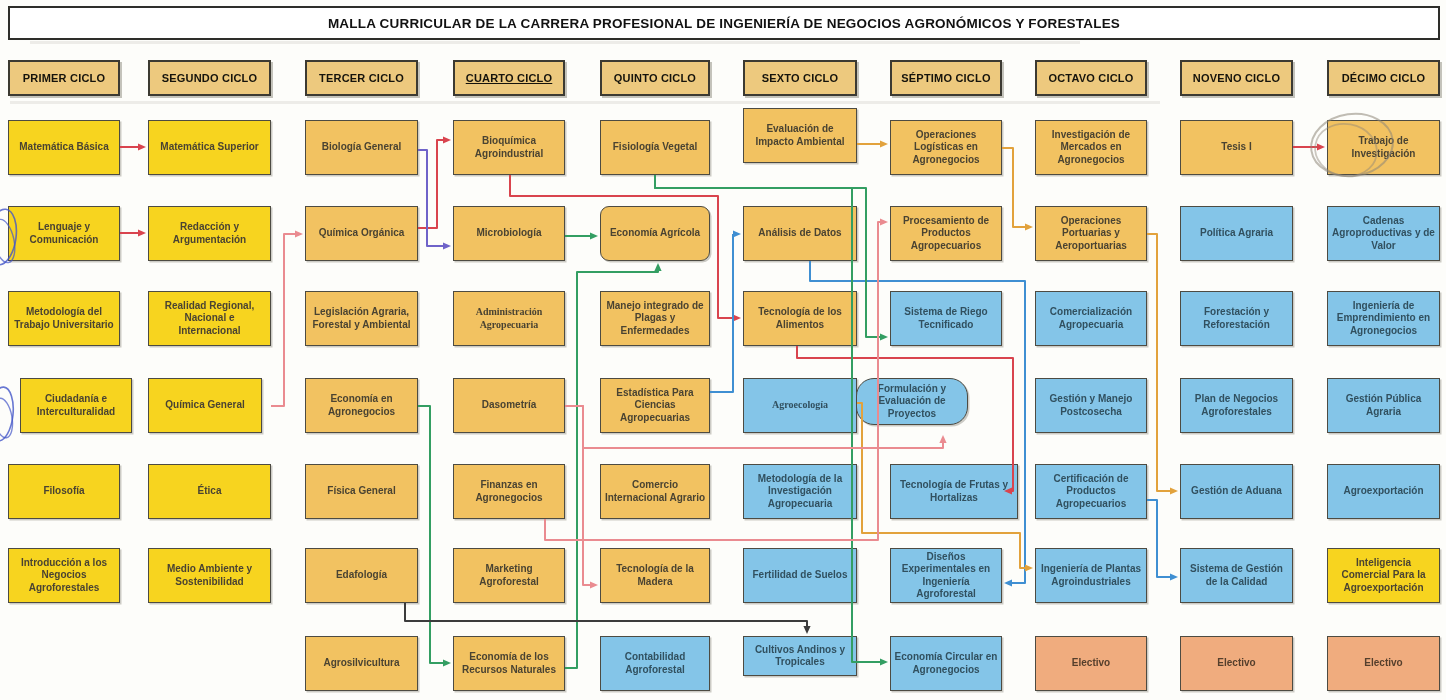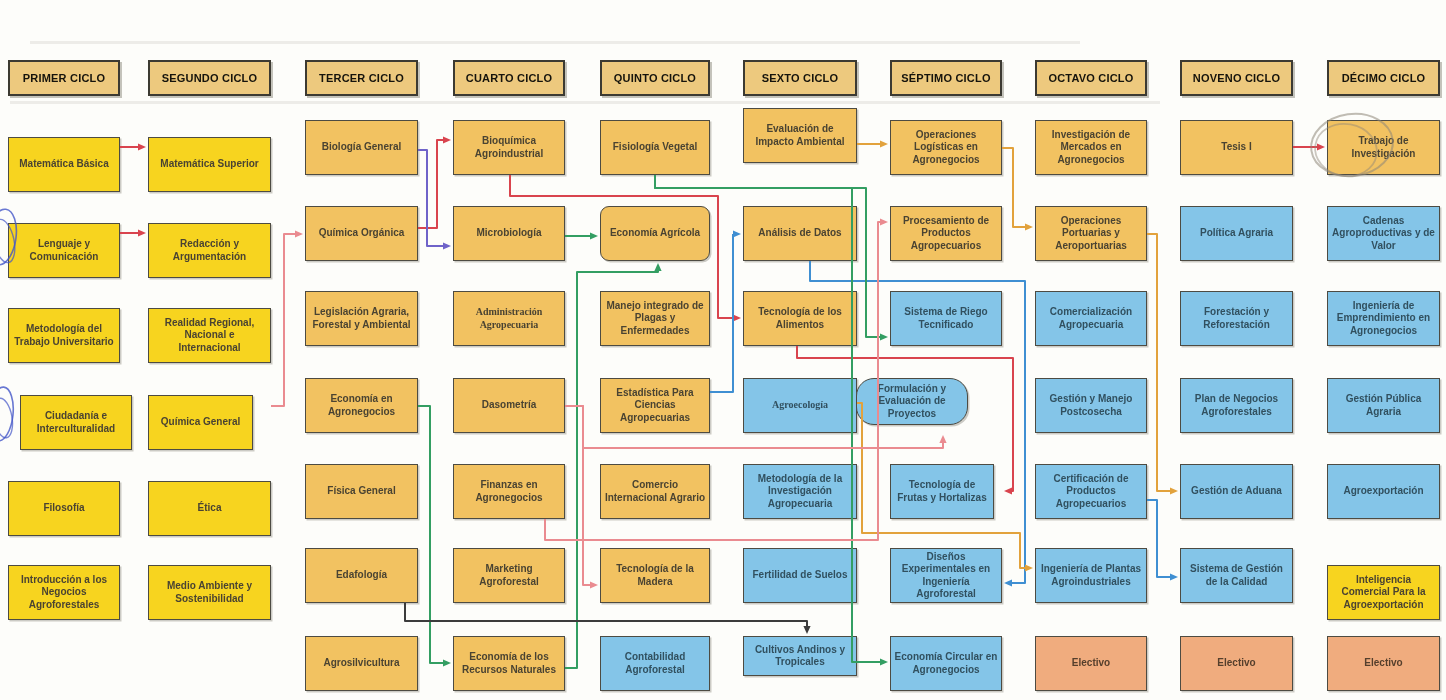--- a/index.html
+++ b/index.html
@@ -21,57 +21,58 @@
     font-size:11px;font-weight:bold;color:#15130c;letter-spacing:.2px;
     text-align:left;
   }
   .course{
     position:absolute;border:1.6px solid #4d4b42;
     box-shadow:1.5px 1.5px 0 rgba(80,75,60,.28);
     display:flex;align-items:center;justify-content:center;
     text-align:center;font-size:10px;font-weight:bold;line-height:1.25;
     padding:2px 3px;box-sizing:border-box;color:#4a4332;
   }
-  .course.yellow{background:#f7d41f;margin-top:17px;}
+  .course.yellow{background:#f7d41f;}
   .course.orange{background:#f2c261;}
   .course.blue{background:#84c5e8;color:#31505f;}
   .course.salmon{background:#f0ac7e;color:#553f2c;}
   .smudge{position:absolute;background:rgba(120,118,110,.12);pointer-events:none;}
   svg#wires{position:absolute;left:0;top:0;pointer-events:none;}
 </style>
 </head>
 <body>
 
 <div id="canvas">
+  <div class="title-bar">MALLA CURRICULAR DE LA CARRERA PROFESIONAL DE INGENIERÍA DE NEGOCIOS AGRONÓMICOS Y FORESTALES</div>
   <div class="smudge" style="left:30px;top:41px;width:1050px;height:3px;"></div>
   <div class="smudge" style="left:10px;top:101px;width:1150px;height:3px;"></div>
   <div id="boxes">
       <div class="cycle-header" style="left: 8px; top: 60px; width: 108px;">PRIMER CICLO</div>
       <div class="course yellow" style="left: 8px; top: 120px; width: 112px; height: 55px;">Matemática Básica</div>
       <div class="course yellow" style="left: 8px; top: 206px; width: 112px; height: 55px;">Lenguaje y Comunicación</div>
       <div class="course yellow" style="left: 8px; top: 291px; width: 112px; height: 55px;">Metodología del Trabajo Universitario</div>
       <div class="course yellow" style="left: 20px; top: 378px; width: 112px; height: 55px;">Ciudadanía e Interculturalidad</div>
       <div class="course yellow" style="left: 8px; top: 464px; width: 112px; height: 55px;">Filosofía</div>
       <div class="course yellow" style="left: 8px; top: 548px; width: 112px; height: 55px;">Introducción a los Negocios Agroforestales</div>
       <div class="cycle-header" style="left: 148px; top: 60px; width: 119px;">SEGUNDO CICLO</div>
       <div class="course yellow" style="left: 148px; top: 120px; width: 123px; height: 55px;">Matemática Superior</div>
       <div class="course yellow" style="left: 148px; top: 206px; width: 123px; height: 55px;">Redacción y Argumentación</div>
       <div class="course yellow" style="left: 148px; top: 291px; width: 123px; height: 55px;">Realidad Regional, Nacional e Internacional</div>
-      <div class="course yellow" style="left: 148px; top: 378px; width: 105px; height: 55px;">Química General</div>
+      <div class="course yellow" style="left: 148px; top: 378px; width: 114px; height: 55px;">Química General</div>
       <div class="course yellow" style="left: 148px; top: 464px; width: 123px; height: 55px;">Ética</div>
       <div class="course yellow" style="left: 148px; top: 548px; width: 123px; height: 55px;">Medio Ambiente y Sostenibilidad</div>
       <div class="cycle-header" style="left: 305px; top: 60px; width: 109px;">TERCER CICLO</div>
       <div class="course orange" style="left: 305px; top: 120px; width: 113px; height: 55px;">Biología General</div>
       <div class="course orange" style="left: 305px; top: 206px; width: 113px; height: 55px;">Química Orgánica</div>
       <div class="course orange" style="left: 305px; top: 291px; width: 113px; height: 55px;">Legislación Agraria, Forestal y Ambiental</div>
       <div class="course orange" style="left: 305px; top: 378px; width: 113px; height: 55px;">Economía en Agronegocios</div>
       <div class="course orange" style="left: 305px; top: 464px; width: 113px; height: 55px;">Física General</div>
       <div class="course orange" style="left: 305px; top: 548px; width: 113px; height: 55px;">Edafología</div>
       <div class="course orange" style="left: 305px; top: 636px; width: 113px; height: 55px;">Agrosilvicultura</div>
-      <div class="cycle-header" style="left: 453px; top: 60px; width: 108px;">CUARTO CICLO</div>
+      <div class="cycle-header" style="left: 453px; top: 60px; width: 108px; text-decoration: underline;">CUARTO CICLO</div>
       <div class="course orange" style="left: 453px; top: 120px; width: 112px; height: 55px;">Bioquímica Agroindustrial</div>
       <div class="course orange" style="left: 453px; top: 206px; width: 112px; height: 55px;">Microbiología</div>
       <div class="course orange" style="left: 453px; top: 291px; width: 112px; height: 55px; font-family: Liberation Serif, serif;">Administración Agropecuaria</div>
       <div class="course orange" style="left: 453px; top: 378px; width: 112px; height: 55px;">Dasometría</div>
       <div class="course orange" style="left: 453px; top: 464px; width: 112px; height: 55px;">Finanzas en Agronegocios</div>
       <div class="course orange" style="left: 453px; top: 548px; width: 112px; height: 55px;">Marketing Agroforestal</div>
       <div class="course orange" style="left: 453px; top: 636px; width: 112px; height: 55px;">Economía de los Recursos Naturales</div>
       <div class="cycle-header" style="left: 600px; top: 60px; width: 106px;">QUINTO CICLO</div>
       <div class="course orange" style="left: 600px; top: 120px; width: 110px; height: 55px;">Fisiología Vegetal</div>
       <div class="course orange" style="left: 600px; top: 206px; width: 110px; height: 55px; border-radius: 9px;">Economía Agrícola</div>
@@ -86,21 +87,21 @@
       <div class="course orange" style="left: 743px; top: 291px; width: 114px; height: 55px;">Tecnología de los Alimentos</div>
       <div class="course blue" style="left: 743px; top: 378px; width: 114px; height: 55px; font-family: Liberation Serif, serif;">Agroecología</div>
       <div class="course blue" style="left: 743px; top: 464px; width: 114px; height: 55px;">Metodología de la Investigación Agropecuaria</div>
       <div class="course blue" style="left: 743px; top: 548px; width: 114px; height: 55px;">Fertilidad de Suelos</div>
       <div class="course blue" style="left: 743px; top: 636px; width: 114px; height: 40px;">Cultivos Andinos y Tropicales</div>
       <div class="cycle-header" style="left: 890px; top: 60px; width: 108px;">SÉPTIMO CICLO</div>
       <div class="course orange" style="left: 890px; top: 120px; width: 112px; height: 55px;">Operaciones Logísticas en Agronegocios</div>
       <div class="course orange" style="left: 890px; top: 206px; width: 112px; height: 55px;">Procesamiento de Productos Agropecuarios</div>
       <div class="course blue" style="left: 890px; top: 291px; width: 112px; height: 55px;">Sistema de Riego Tecnificado</div>
       <div class="course blue" style="left: 856px; top: 378px; width: 112px; height: 47px; border-radius: 18px;">Formulación y Evaluación de Proyectos</div>
-      <div class="course blue" style="left: 890px; top: 464px; width: 104px; height: 55px;">Tecnología de Frutas y Hortalizas</div>
+      <div class="course blue" style="left: 890px; top: 464px; width: 128px; height: 55px;">Tecnología de Frutas y Hortalizas</div>
       <div class="course blue" style="left: 890px; top: 548px; width: 112px; height: 55px;">Diseños Experimentales en Ingeniería Agroforestal</div>
       <div class="course blue" style="left: 890px; top: 636px; width: 112px; height: 55px;">Economía Circular en Agronegocios</div>
       <div class="cycle-header" style="left: 1035px; top: 60px; width: 108px;">OCTAVO CICLO</div>
       <div class="course orange" style="left: 1035px; top: 120px; width: 112px; height: 55px;">Investigación de Mercados en Agronegocios</div>
       <div class="course orange" style="left: 1035px; top: 206px; width: 112px; height: 55px;">Operaciones Portuarias y Aeroportuarias</div>
       <div class="course blue" style="left: 1035px; top: 291px; width: 112px; height: 55px;">Comercialización Agropecuaria</div>
       <div class="course blue" style="left: 1035px; top: 378px; width: 112px; height: 55px;">Gestión y Manejo Postcosecha</div>
       <div class="course blue" style="left: 1035px; top: 464px; width: 112px; height: 55px;">Certificación de Productos Agropecuarios</div>
       <div class="course blue" style="left: 1035px; top: 548px; width: 112px; height: 55px;">Ingeniería de Plantas Agroindustriales</div>
       <div class="course salmon" style="left: 1035px; top: 636px; width: 112px; height: 55px;">Electivo</div>

